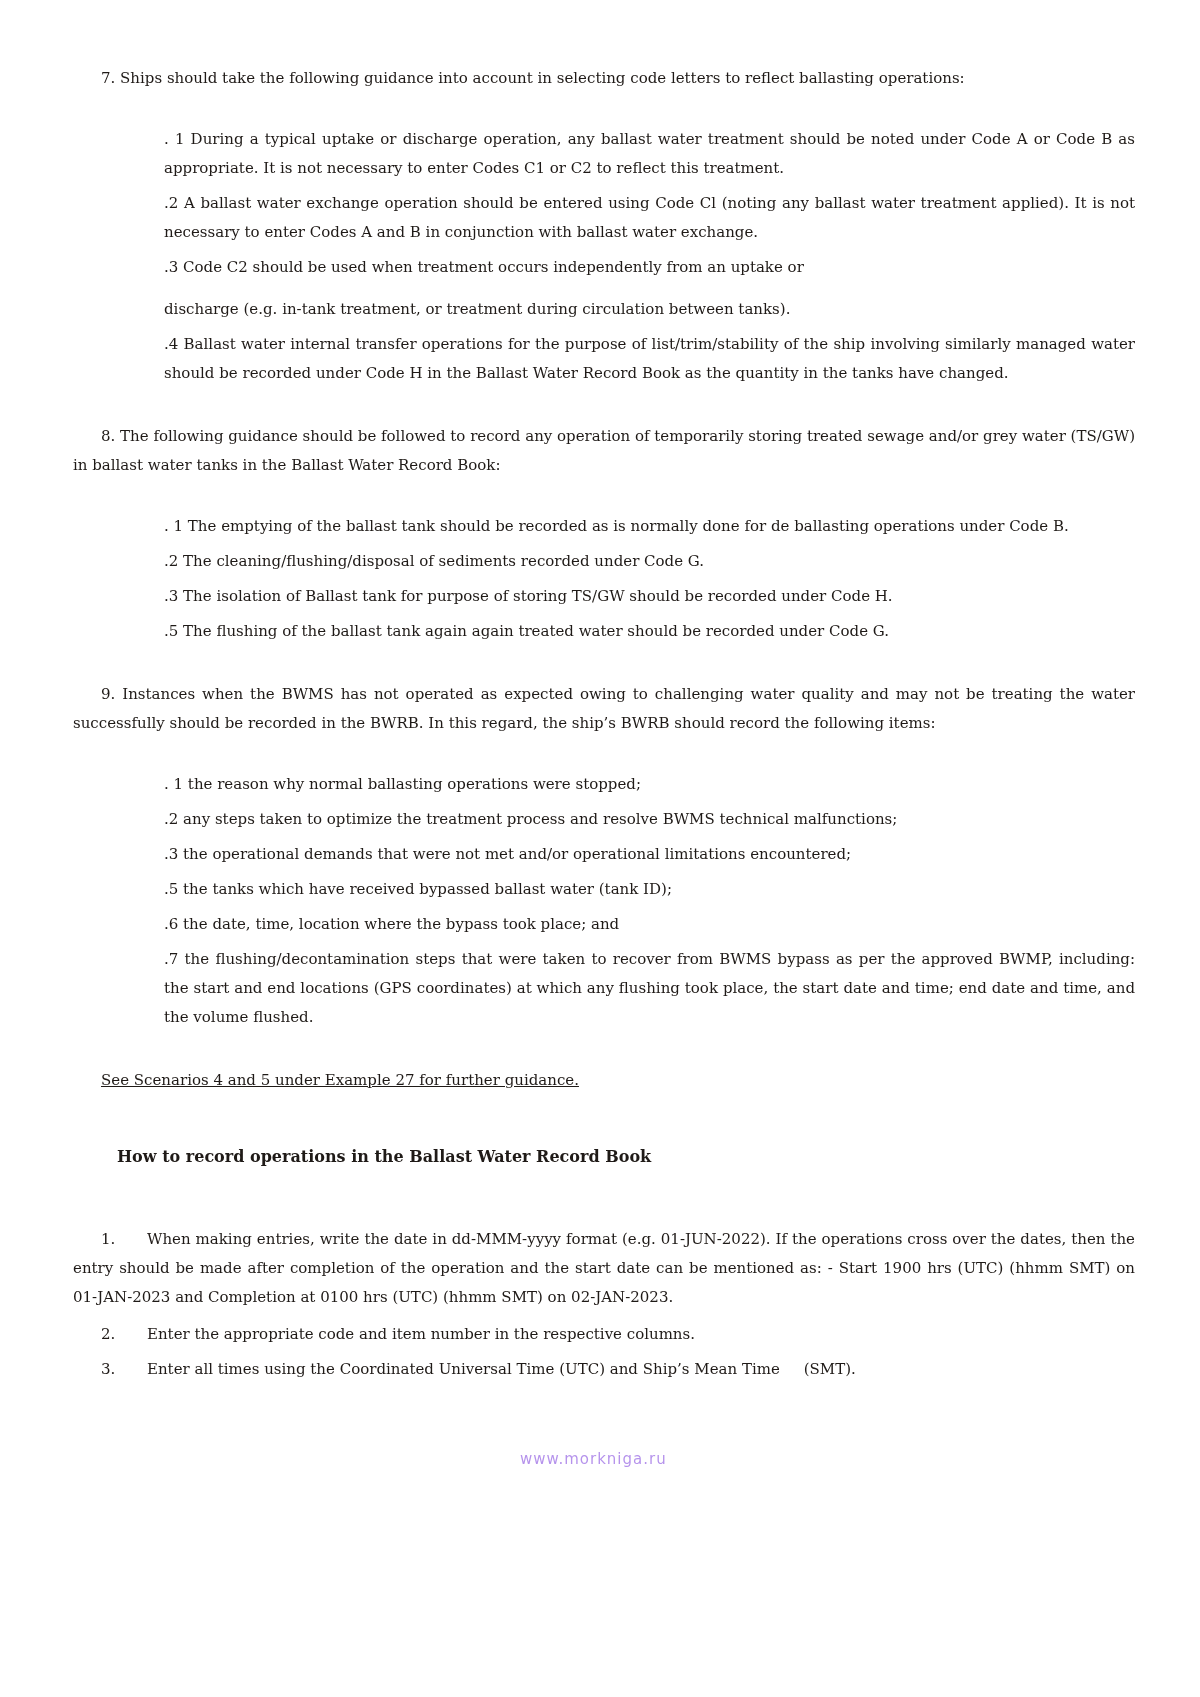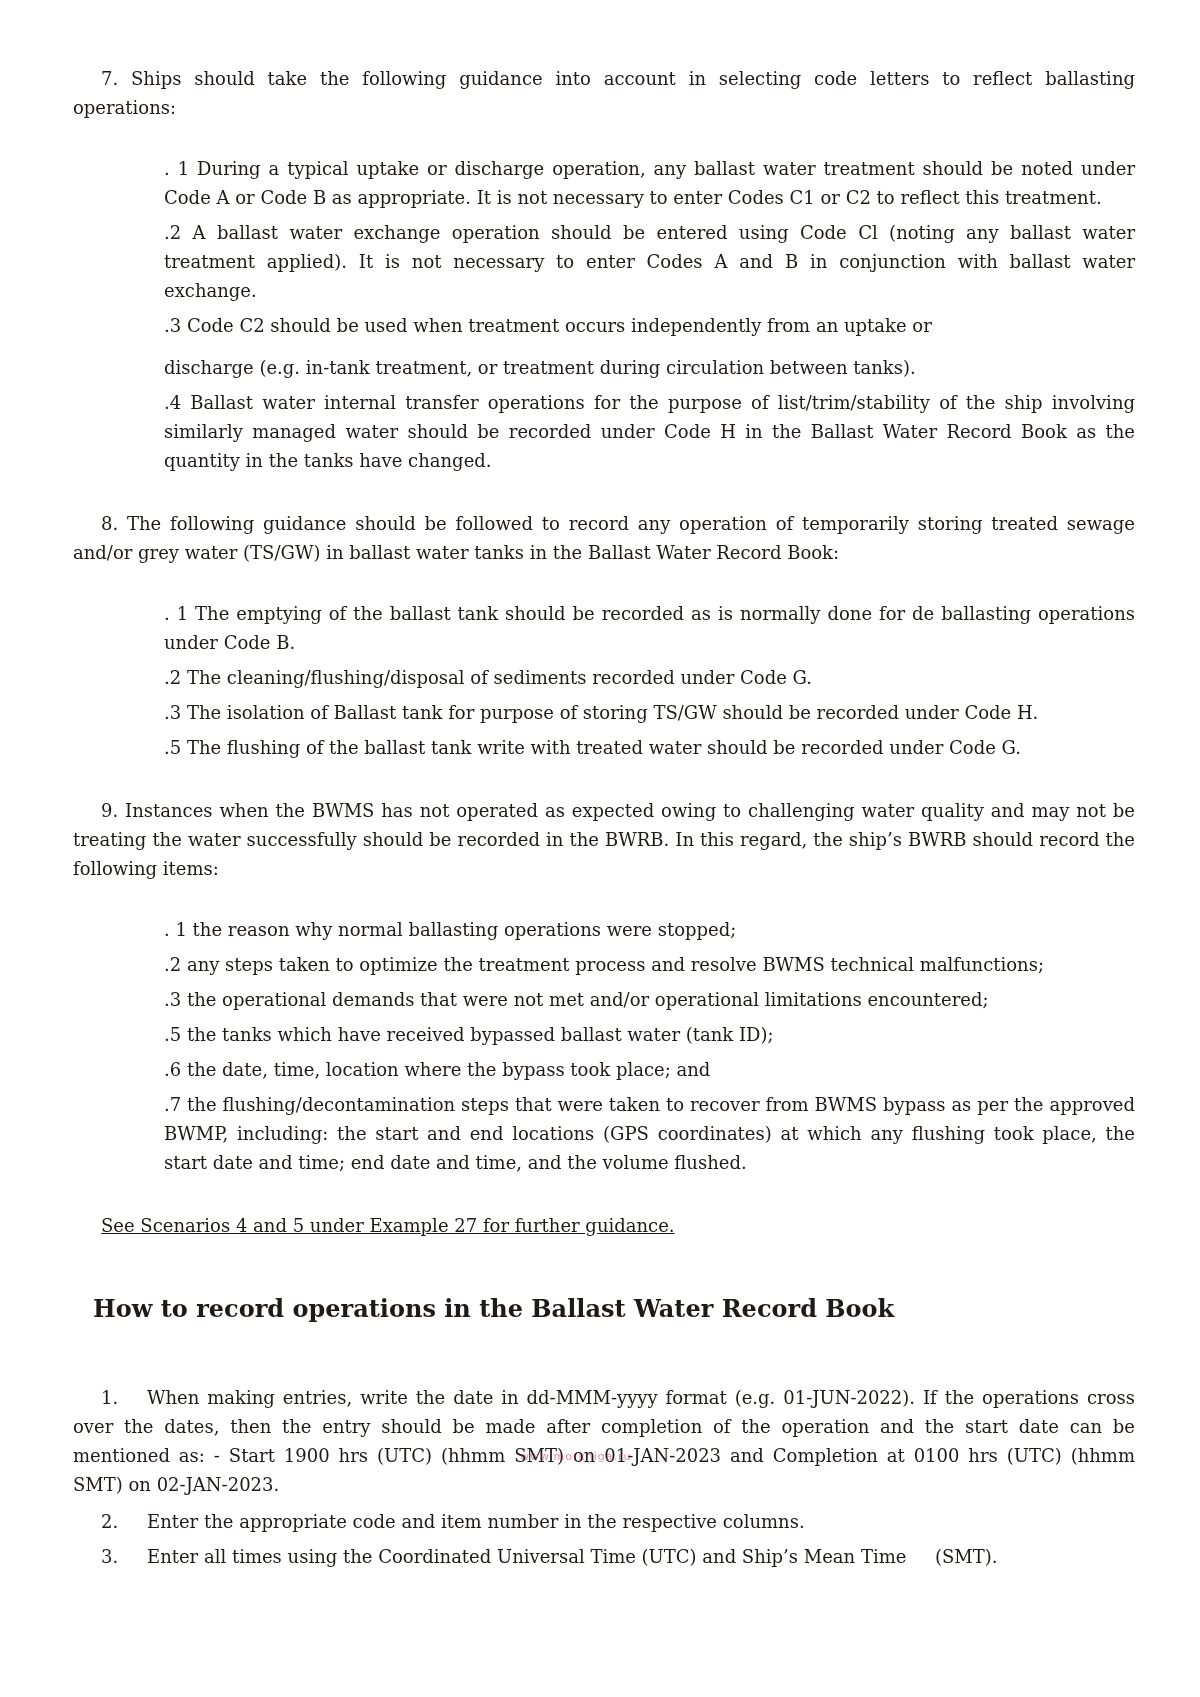--- a/index.html
+++ b/index.html
@@ -2,39 +2,39 @@
 <html><head>
   <meta charset="utf-8">
   <style>
     html, body { margin: 0; padding: 0; background: #ffffff; }
     body {
       width: 1200px; height: 1697px; position: relative; overflow: hidden;
       font-family: "DejaVu Serif", "Liberation Serif", serif;
       color: #1f1a17;
     }
     .page { position: absolute; left: 73px; top: 64px; width: 1062px; }
-    p, .line { margin: 0; font-size: 18px; line-height: 29px; }
+    p, .line { margin: 0; font-size: 15px; line-height: 29px; }
     .para { text-align: justify; text-indent: 28px; }
     .sub { margin-left: 91px; text-align: justify; margin-top: 28px; }
     .sub + .sub { margin-top: 6px; }
     .gap-sm { height: 4px; }
     .gap-lg { height: 34px; }
     .gap-xl { height: 40px; }
     .heading {
-      margin-left: 20px; font-weight: bold; font-size: 24px; line-height: 29px;
+      margin-left: 44px; font-weight: bold; font-size: 16px; line-height: 29px;
       font-family: "DejaVu Serif", "Liberation Serif", serif;
     }
     .see { margin-left: 28px; text-decoration: underline; }
     .num-item { text-align: justify; }
     .num-item .n { display: inline-block; width: 46px; padding-left: 28px; }
     .num-inline { margin-left: 28px; }
     .num-inline .n { display: inline-block; width: 46px; }
     .watermark {
       position: absolute; left: 520px; top: 1450px;
-      color: #be185d; opacity: 0.5; font-size: 11px; letter-spacing: 1px;
+      color: #6d28d9; opacity: 0.5; font-size: 15px; letter-spacing: 1px;
       font-family: "DejaVu Sans", sans-serif; pointer-events: none;
     }
   </style>
 </head>
 <body>
 
 <div class="page">
 
   <section>
     <p class="para">7. Ships should take the following guidance into account in selecting code letters to reflect ballasting operations:</p>
@@ -47,21 +47,21 @@
   </section>
 
   <div class="gap-lg"></div>
 
   <section>
     <p class="para">8. The following guidance should be followed to record any operation of temporarily storing treated sewage and/or grey water (TS/GW) in ballast water tanks in the Ballast Water Record Book:</p>
     <div class="gap-sm"></div>
     <p class="sub">. 1 The emptying of the ballast tank should be recorded as is normally done for de ballasting operations under Code B.</p>
     <p class="sub">.2 The cleaning/flushing/disposal of sediments recorded under Code G.</p>
     <p class="sub">.3 The isolation of Ballast tank for purpose of storing TS/GW should be recorded under Code H.</p>
-    <p class="sub">.5 The flushing of the ballast tank write with treated water should be recorded under Code G.</p>
+    <p class="sub">.5 The flushing of the ballast tank again again treated water should be recorded under Code G.</p>
   </section>
 
   <div class="gap-lg"></div>
 
   <section>
     <p class="para">9. Instances when the BWMS has not operated as expected owing to challenging water quality and may not be treating the water successfully should be recorded in the BWRB. In this regard, the ship’s BWRB should record the following items:</p>
     <div class="gap-sm"></div>
     <p class="sub">. 1 the reason why normal ballasting operations were stopped;</p>
     <p class="sub">.2 any steps taken to optimize the treatment process and resolve BWMS technical malfunctions;</p>
     <p class="sub">.3 the operational demands that were not met and/or operational limitations encountered;</p>

